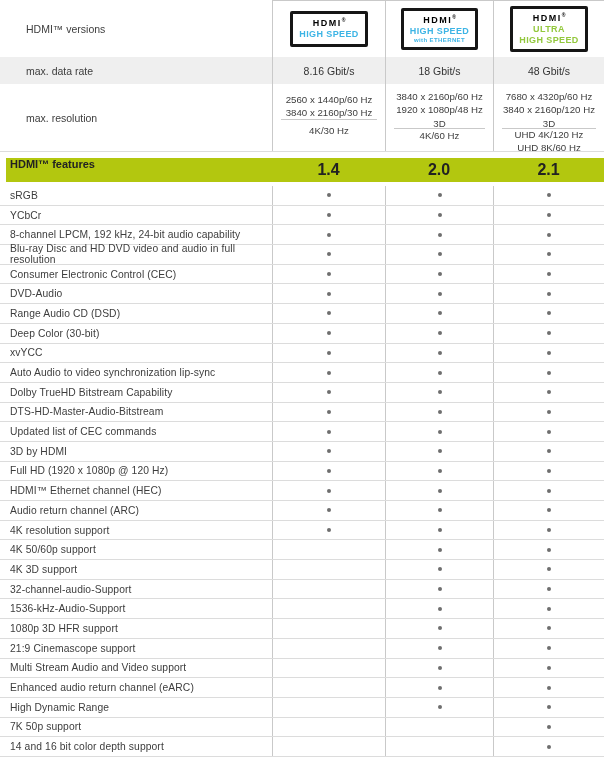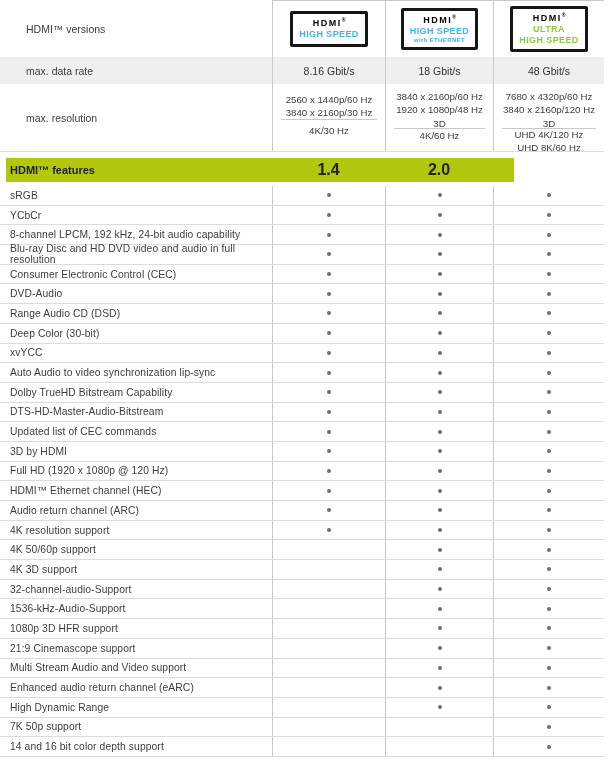--- a/index.html
+++ b/index.html
@@ -31,22 +31,22 @@
   .rate-row .cell{font-size:10.5px;font-weight:normal;color:#333;}
   
   .res-row{height:68px;border-bottom:1px solid var(--line-soft);}
   .res-row .cell{padding:8px;justify-content:flex-start;}
   .res-primary{height:37px;width:100%;border-bottom:1px solid var(--line);
     display:flex;flex-direction:column;align-items:center;justify-content:center;
     font-size:9.7px;line-height:1.35;}
   .res-secondary{height:30px;width:100%;display:flex;flex-direction:column;
     align-items:center;justify-content:center;font-size:9.7px;line-height:1.3;}
   
-  .feat-head{margin:6px 0 4px 6px;width:508px;height:24px;background:var(--row-green);
-    display:flex;align-items:center;}
+  .feat-head{margin:6px 0 4px 6px;width:598px;height:24px;background:var(--row-green);
+    display:flex;}
   .feat-head .fh-label{width:266px;padding-left:4px;font-size:11px;font-weight:bold;color:#222;}
   .feat-head .cell{border:none;font-size:16px;font-weight:bold;color:#222;height:100%;}
   
   .frow{display:flex;height:19.7px;border-bottom:1px solid var(--line-soft);}
   .f-label{width:272px;padding-left:10px;display:flex;align-items:center;
     font-size:10.3px;color:var(--text);letter-spacing:.1px;}
   .frow .cell{height:100%;}
   .dot{width:4px;height:4px;border-radius:50%;background:var(--dot);display:block;}
 </style>
 </head>
@@ -114,20 +114,21 @@
         <span>UHD 4K/120 Hz</span>
         <span>UHD 8K/60 Hz</span>
       </div>
     </div>
   </div>
 
   <div class="feat-head">
     <div class="fh-label">HDMI™ features</div>
     <div class="cell c1">1.4</div>
     <div class="cell c2">2.0</div>
+    <div class="cell c3">2.1</div>
   </div>
 
   <div>
       <div class="frow">
         <div class="f-label">sRGB</div>
         <div class="cell c1">
           <span class="dot"></span>
         </div>
         <div class="cell c2">
           <span class="dot"></span>

